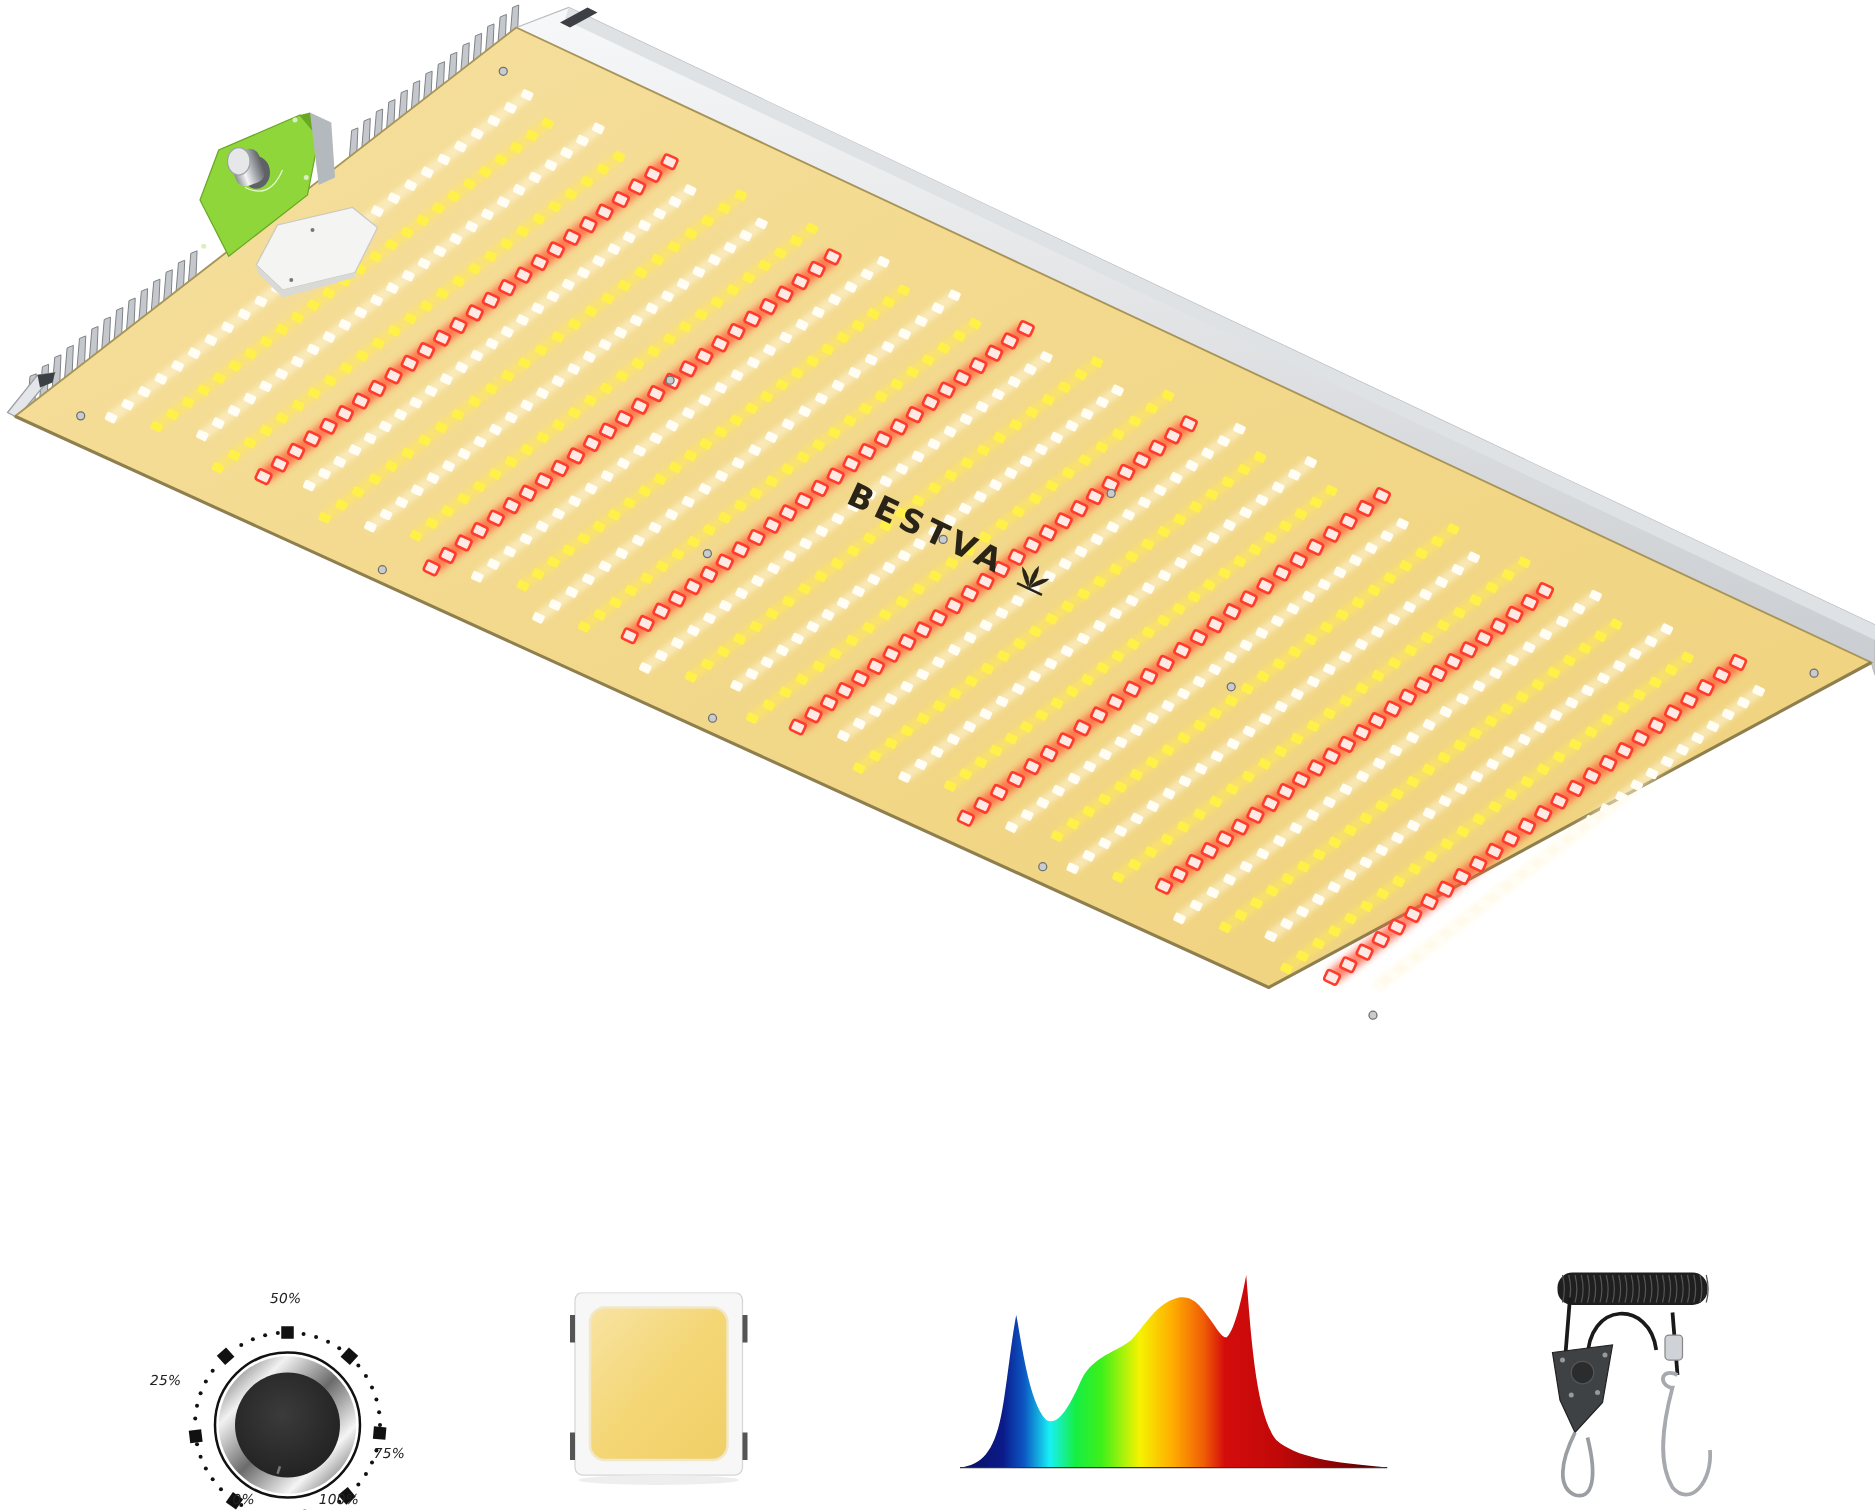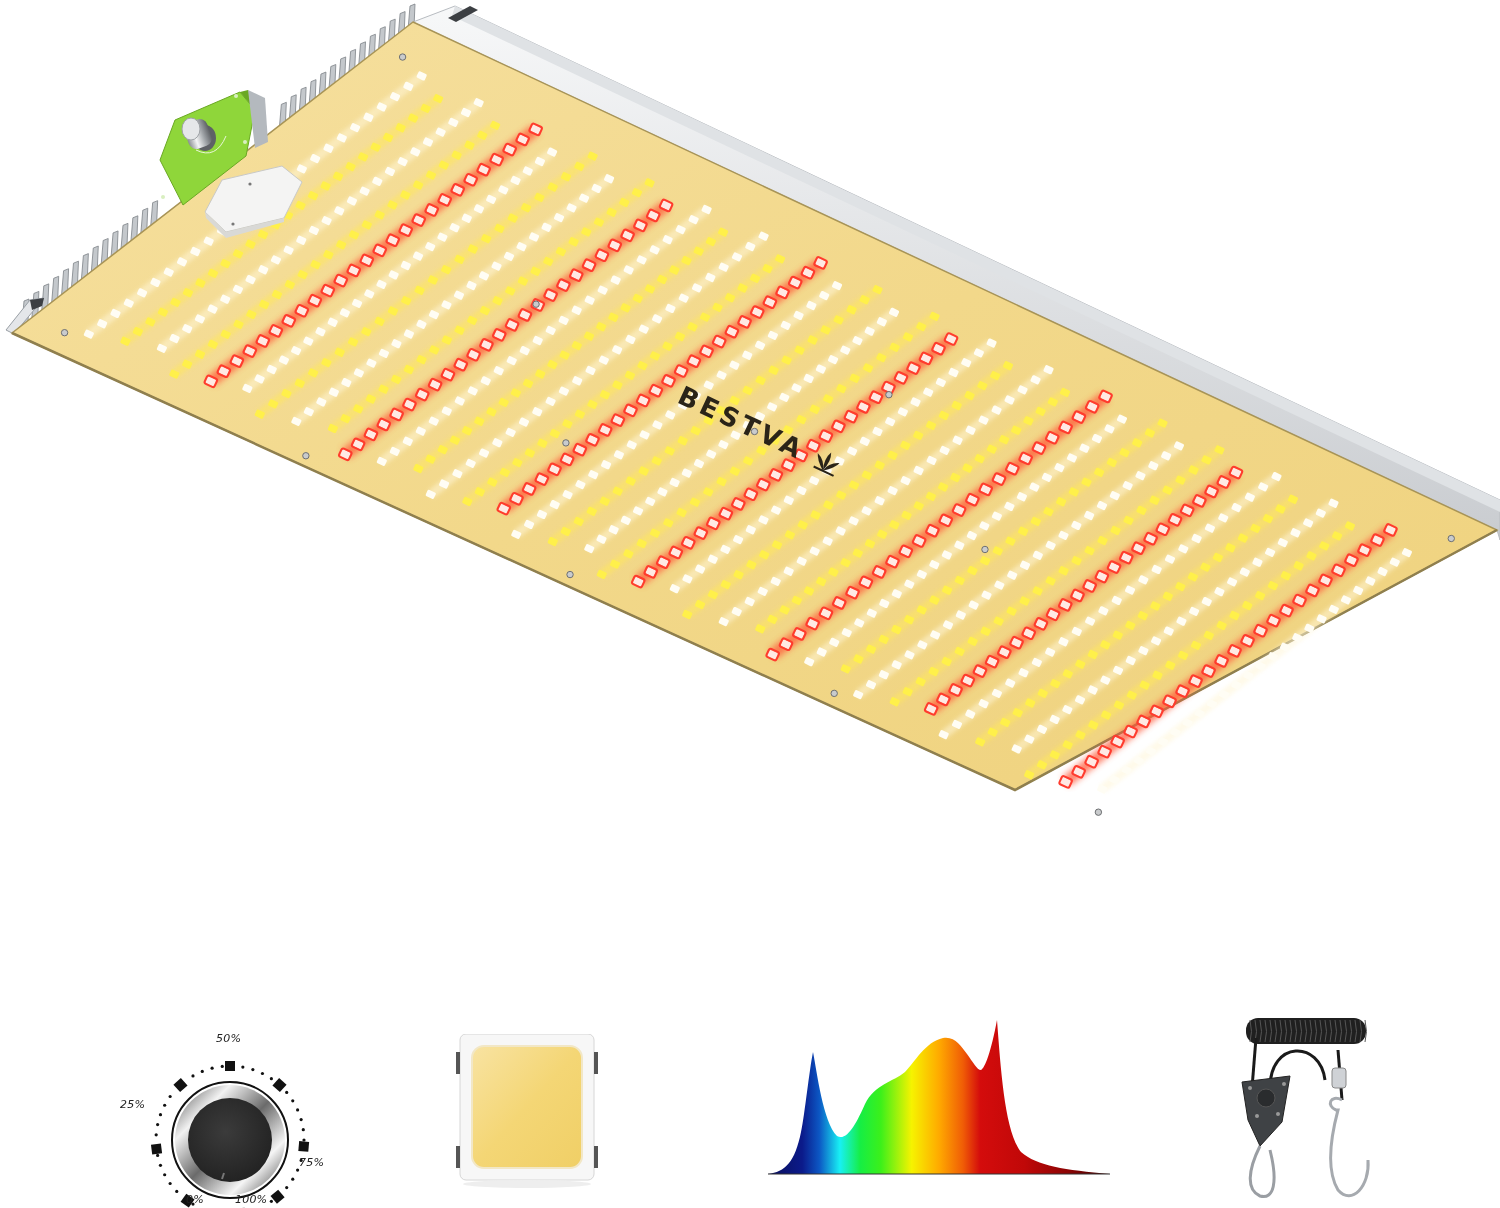--- a/index.html
+++ b/index.html
@@ -1414,21 +1414,21 @@
       </g>
     <circle cx="110" cy="115" r="58" fill="#ffffff" stroke="#111" stroke-width="2"></circle>
     <circle cx="110" cy="115" r="55" fill="url(#ringGrad)"></circle>
     <circle cx="110" cy="115" r="42" fill="url(#knobGrad)"></circle>
     <line x1="104" y1="148" x2="102" y2="154" stroke="#777" stroke-width="2"></line>
   </svg>
   <span class="dial-label" style="left:96px;top:7px;">50%</span>
   <span class="dial-label" style="left:0px;top:73px;">25%</span>
   <span class="dial-label" style="left:179px;top:86px;margin-top:45px;">75%</span>
   <span class="dial-label" style="left:66px;top:168px;">0%</span>
-  <span class="dial-label" style="left:115px;top:168px;text-align:right;">100%</span>
+  <span class="dial-label" style="left:135px;top:168px;text-align:right;">100%</span>
 </div>
 
 <div class="abs" style="left:452px;top:1034px;width:150px;height:160px;">
   <svg width="150" height="160" viewBox="0 0 150 160">
     <defs>
       <linearGradient id="chipGrad" x1="0" y1="0" x2="1" y2="1">
         <stop offset="0" stop-color="#f8e3a2"></stop>
         <stop offset="0.5" stop-color="#f4d675"></stop>
         <stop offset="1" stop-color="#f0cf66"></stop>
       </linearGradient>

